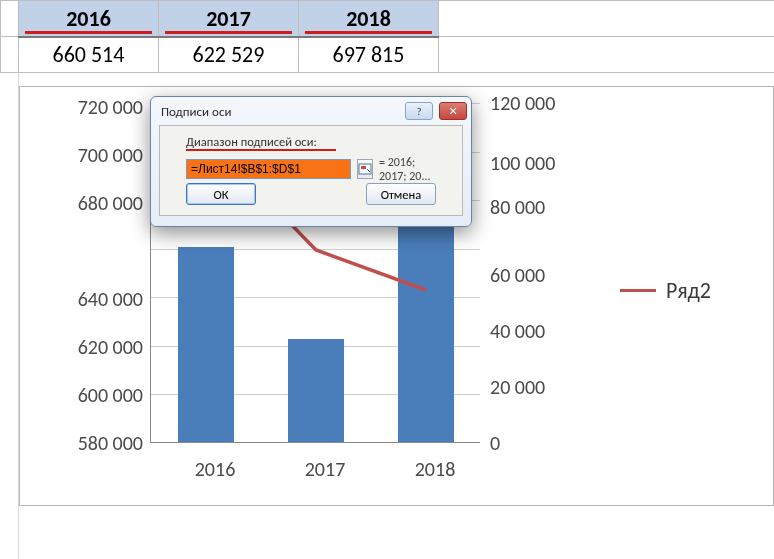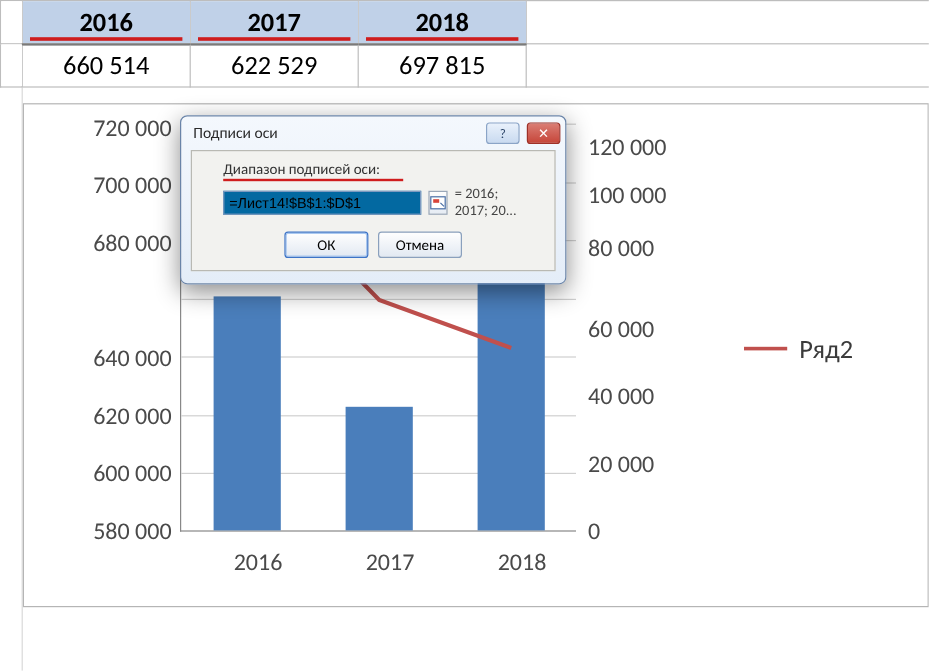--- a/index.html
+++ b/index.html
@@ -97,32 +97,32 @@
     margin: 0 8px;
     background:#f2f2ef;
     border:1px solid #b9b9b3;
     padding:8px 26px 10px;
   }
   .dlg-label { font-size:12.5px; color:#333; position:relative; }
   .dlg-label .ru { position:absolute; left:0; right:0; bottom:-2px; height:2px; background:#cf1d1d; width:150px; }
   .dlg-row { display:flex; align-items:center; margin-top:6px; gap:6px; }
   .dlg-input {
     flex:0 0 132px; height:20px; font-size:12px;
-    padding:1px 4px; border:1px solid #7d9ac0; background:#0369a1;
+    padding:1px 4px; border:1px solid #7d9ac0; background:#f97316;
     font-family: Arial, sans-serif;
   }
   .range-btn {
     width:22px; height:20px; border:1px solid #9aa7b8;
     background:linear-gradient(#fdfdfd,#e6ecf4);
     display:inline-flex; align-items:center; justify-content:center;
     font-size:10px; color:#3b5f9e;
   }
   .range-btn svg { display:block; }
   .dlg-preview { font-size:12px; color:#444; }
-  .dlg-buttons { display:flex; justify-content:center; gap:8px; margin-top:10px; }
+  .dlg-buttons { display:flex; justify-content:space-between; gap:8px; }
   .btn {
     min-width:70px; height:22px;
     font-size:12.5px;
     background:linear-gradient(#fefefe,#e2e9f2);
     border:1px solid #8aa0bd; border-radius:3px;
     display:inline-flex; align-items:center; justify-content:center;
   }
   .btn.primary { border:1px solid #3d74c7; box-shadow:0 0 0 1px #a9c8f0 inset; }
 </style>
 </head>
@@ -154,21 +154,21 @@
 <div class="chart-box">
 
   <div class="ylabel-l" style="top:8px">720 000</div>
   <div class="ylabel-l" style="top:56px">700 000</div>
   <div class="ylabel-l" style="top:104px">680 000</div>
   <div class="ylabel-l" style="top:200px">640 000</div>
   <div class="ylabel-l" style="top:248px">620 000</div>
   <div class="ylabel-l" style="top:296px">600 000</div>
   <div class="ylabel-l" style="top:344px">580 000</div>
 
-  <div class="ylabel-r" style="top:24px">120 000</div>
+  <div class="ylabel-r" style="top:4px">120 000</div>
   <div class="ylabel-r" style="top:64px">100 000</div>
   <div class="ylabel-r" style="top:108px">80 000</div>
   <div class="ylabel-r" style="top:176px">60 000</div>
   <div class="ylabel-r" style="top:232px">40 000</div>
   <div class="ylabel-r" style="top:288px">20 000</div>
   <div class="ylabel-r" style="top:344px">0</div>
 
   <div class="xlabel" style="left:155px">2016</div>
   <div class="xlabel" style="left:265px">2017</div>
   <div class="xlabel" style="left:375px">2018</div>

